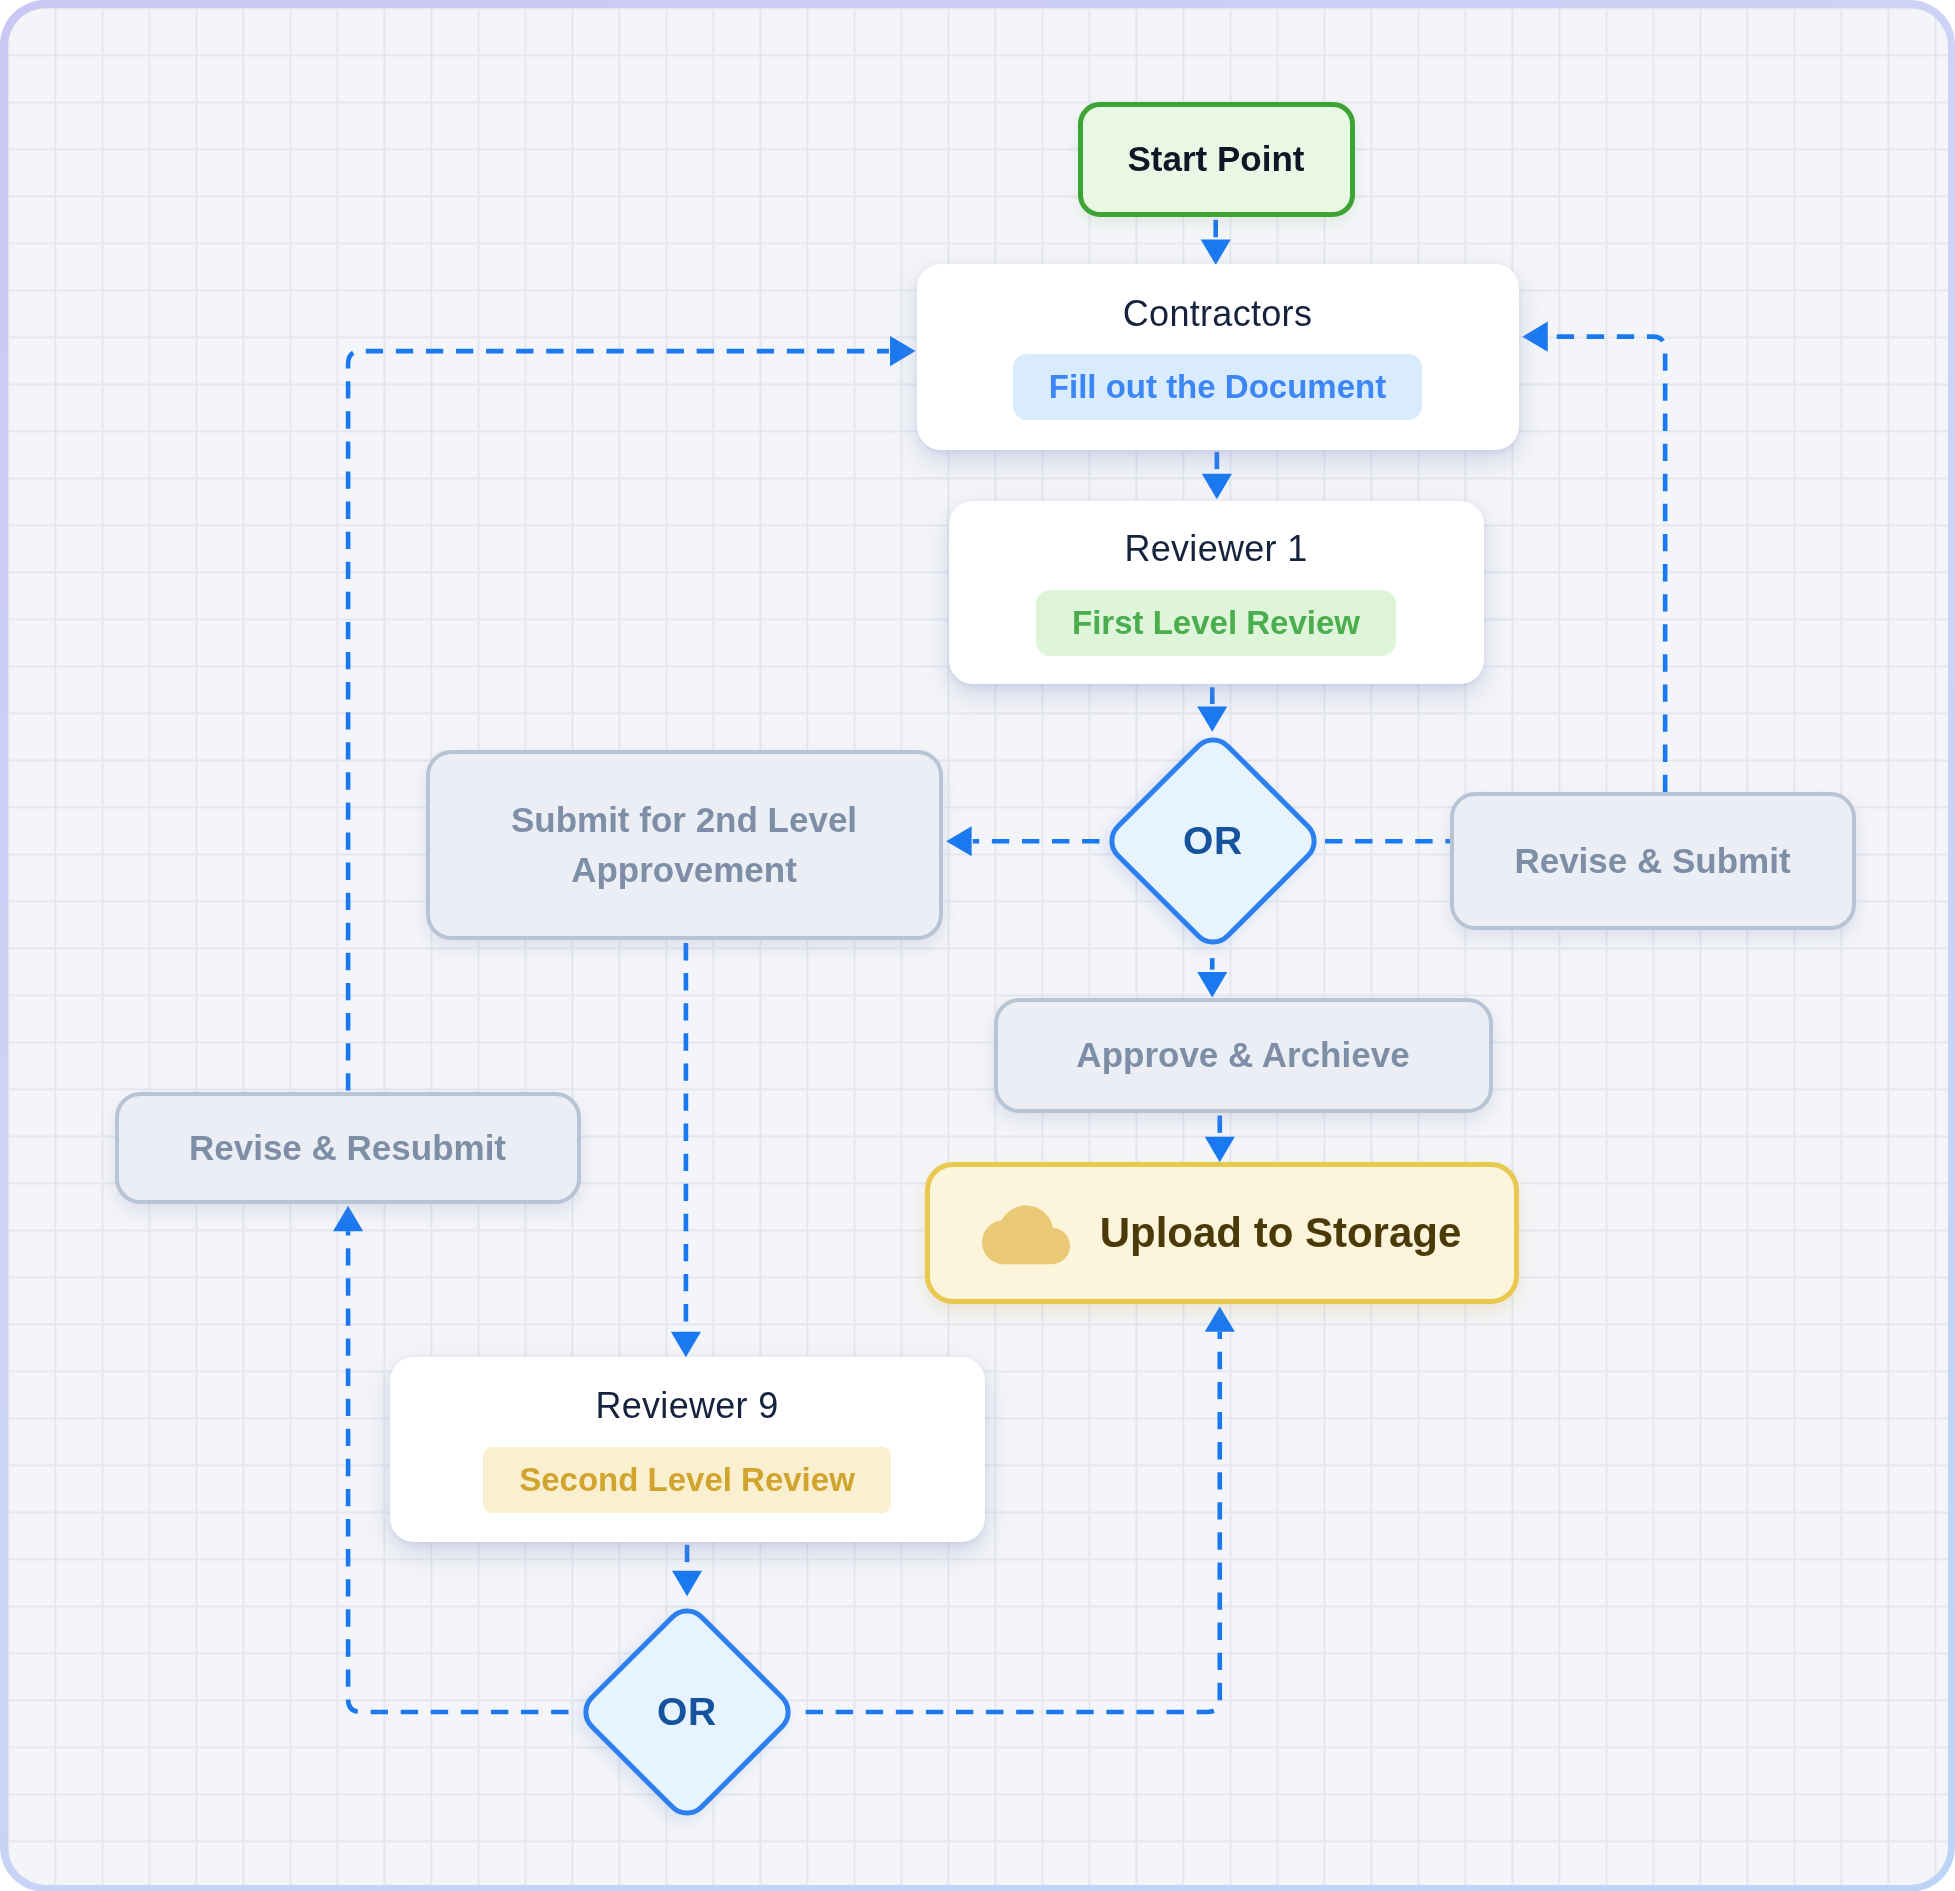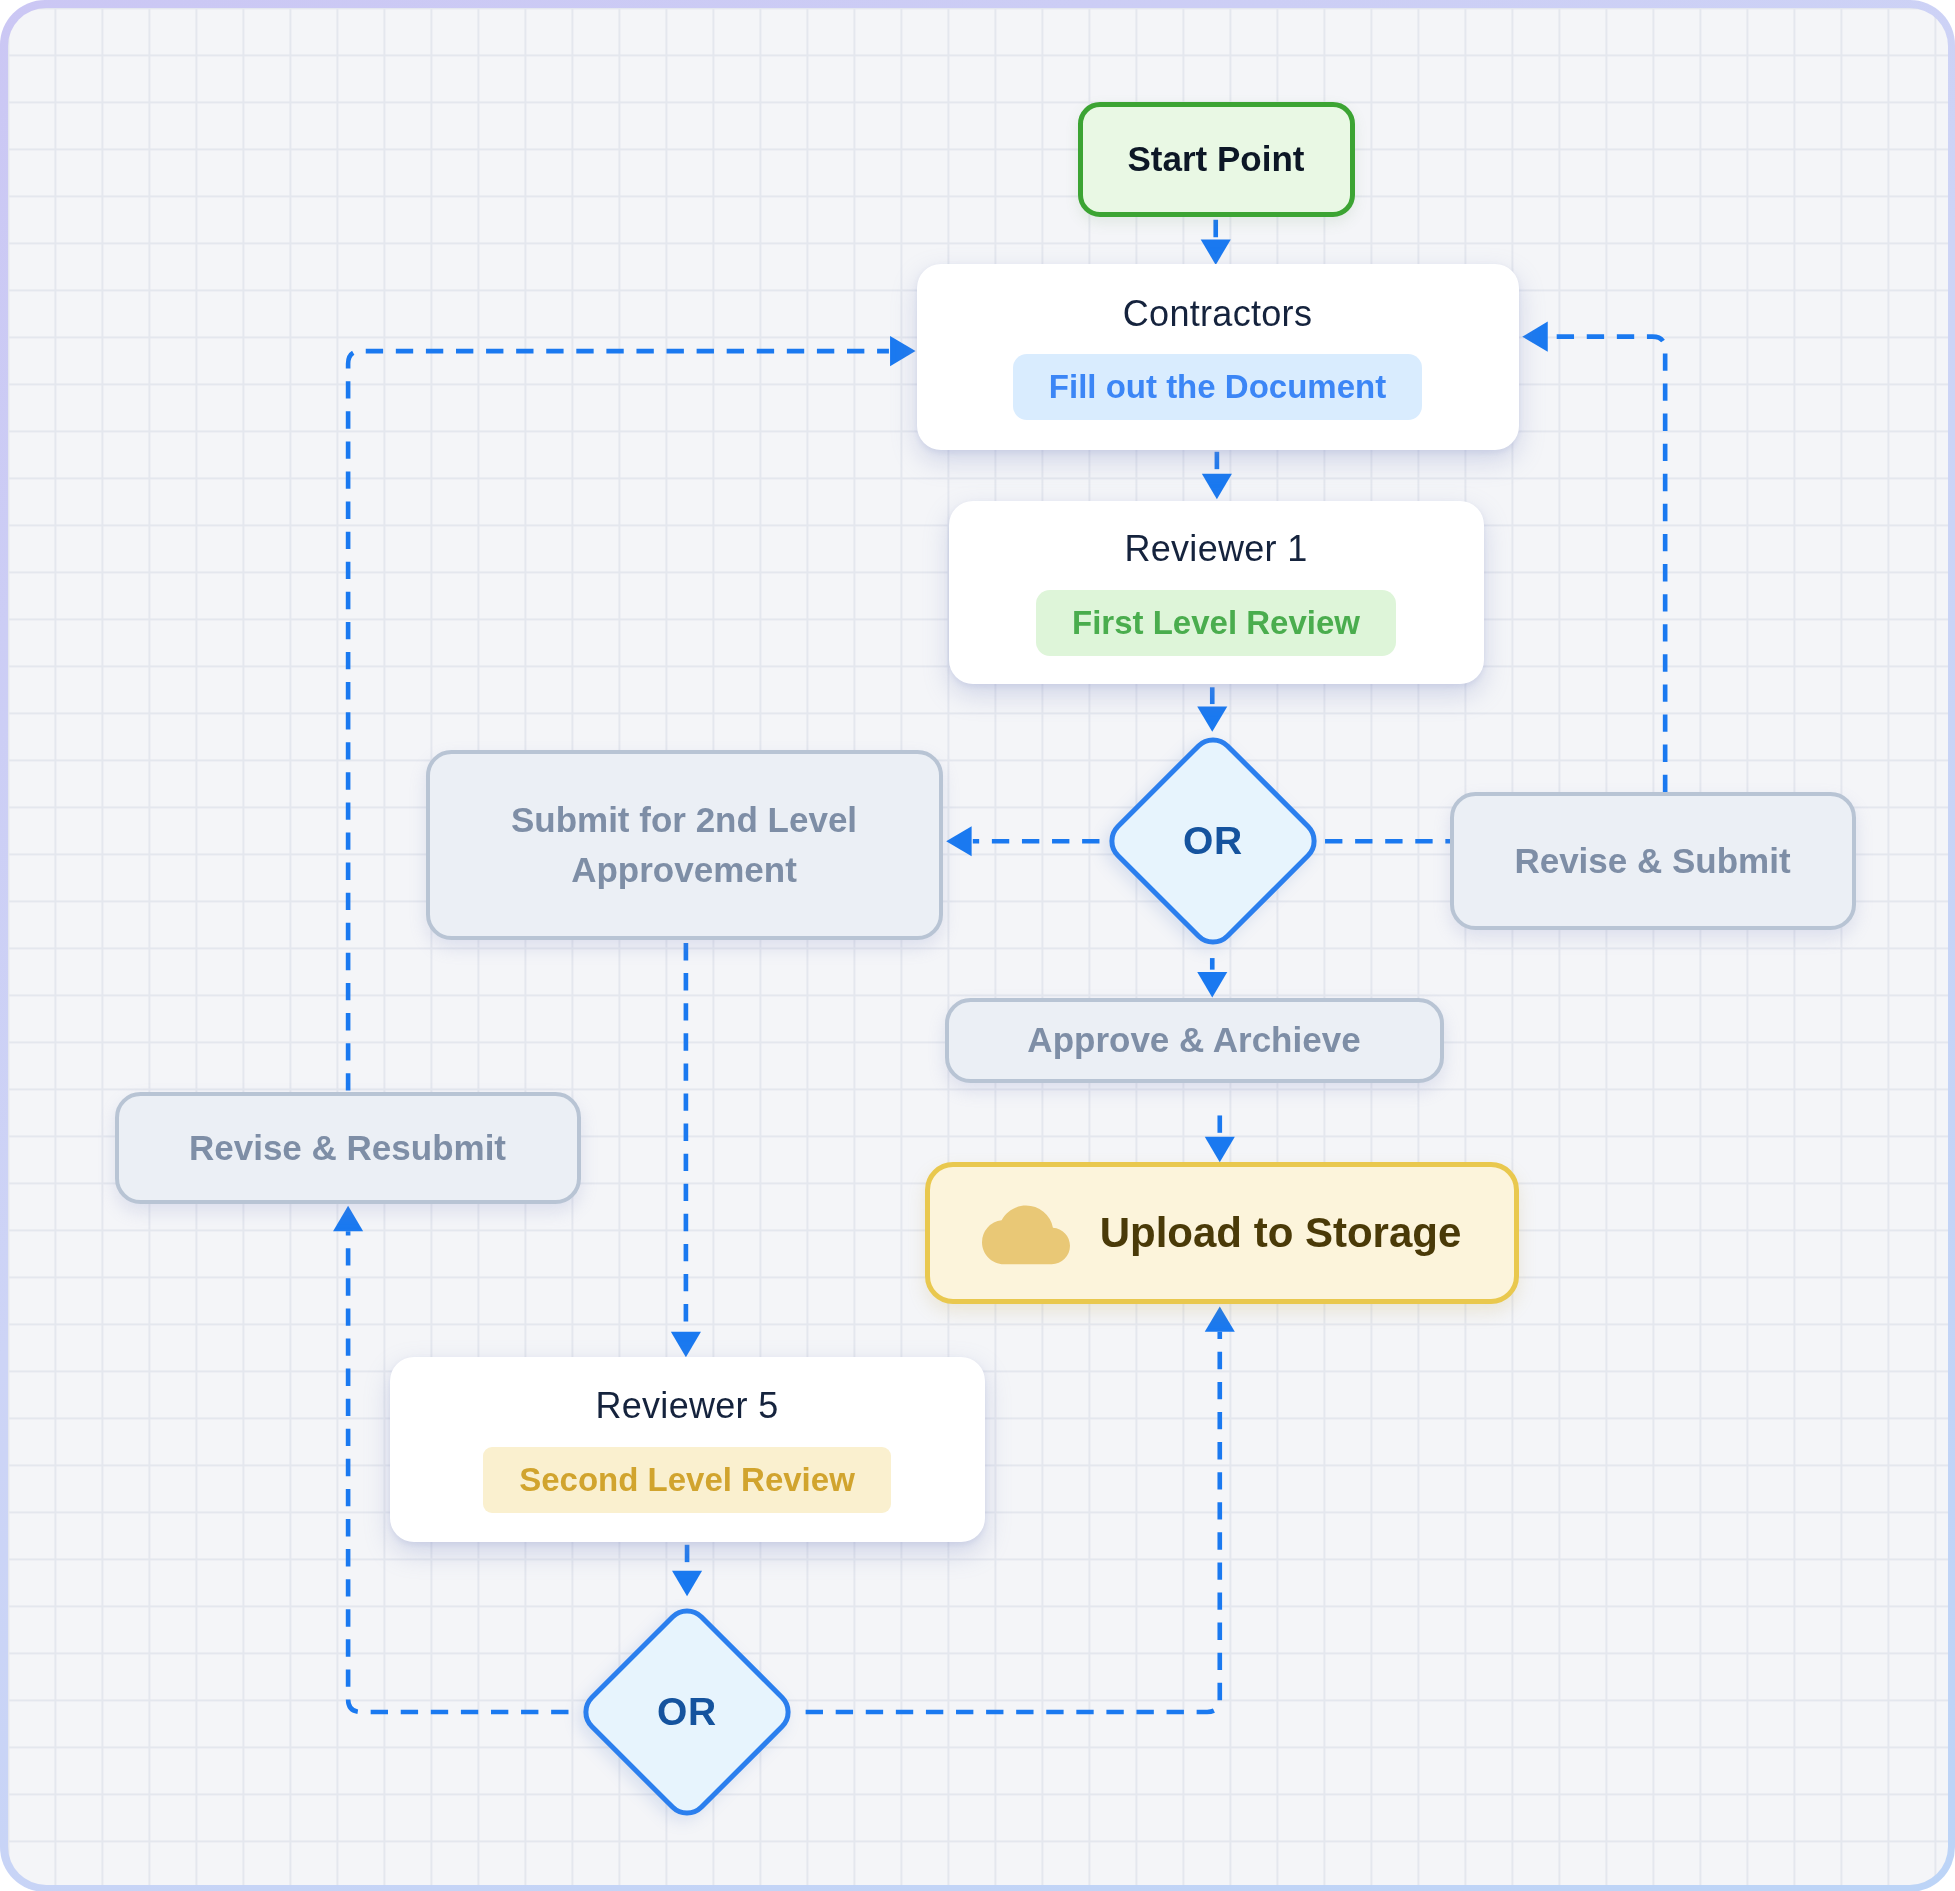--- a/index.html
+++ b/index.html
@@ -40,21 +40,21 @@
   .cloud-icon{width:88px;height:64px;flex:0 0 auto;}
   .cloud-icon path{fill:#e9c876;}
 
   
   #n-start{left:1070px;top:94px;width:277px;height:115px;}
   #n-contractors{left:909px;top:256px;width:602px;height:186px;}
   #n-reviewer1{left:941px;top:493px;width:535px;height:183px;align-items:center;}
   #n-or1{left:1125px;top:753px;width:160px;height:160px;}
   #n-submit2nd{left:418px;top:742px;width:517px;height:190px;}
   #n-revise-submit{left:1442px;top:784px;width:406px;height:138px;align-items:center;}
-  #n-approve{left:937px;top:990px;width:499px;height:85px;}
+  #n-approve{left:986px;top:990px;width:499px;height:115px;}
   #n-revise-resubmit{left:107px;top:1084px;width:466px;height:112px;}
   #n-upload{left:917px;top:1154px;width:594px;height:142px;}
   #n-reviewer2{left:382px;top:1349px;width:595px;height:185px;}
   #n-or2{left:599px;top:1624px;width:160px;height:160px;}
 </style>
 </head>
 <body>
 
 <div class="frame">
   <div class="canvas">
@@ -138,21 +138,21 @@
     </div>
 
     <div class="node upload" id="n-upload">
       <svg class="cloud-icon" viewBox="0 0 24 17">
         <path d="M19.35 7.04A7.49 7.49 0 0 0 12 1C9.11 1 6.6 2.64 5.35 5.04A5.994 5.994 0 0 0 0 11c0 3.31 2.69 6 6 6h13c2.76 0 5-2.24 5-5 0-2.64-2.05-4.78-4.65-4.96z"></path>
       </svg>
       <span>Upload to Storage</span>
     </div>
 
     <div class="node card-white" id="n-reviewer2">
-      <div class="card-title">Reviewer 5</div>
+      <div class="card-title">Reviewer 9</div>
       <div class="pill pill-gold">Second Level Review</div>
     </div>
 
     <div class="node diamond" id="n-or2">
       <span class="or-label">OR</span>
     </div>
 
   </div>
 </div>
 

